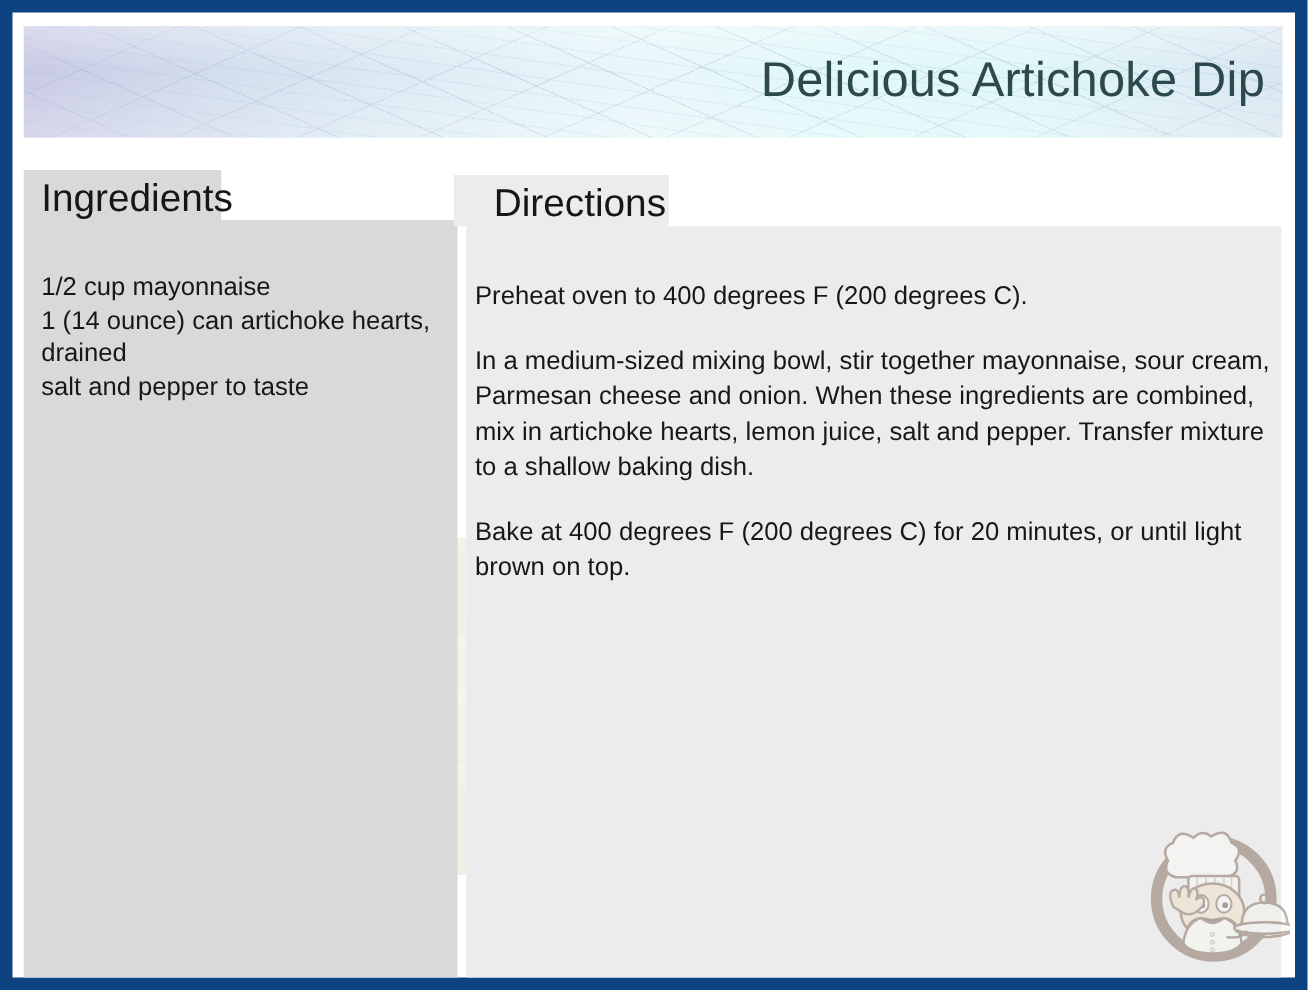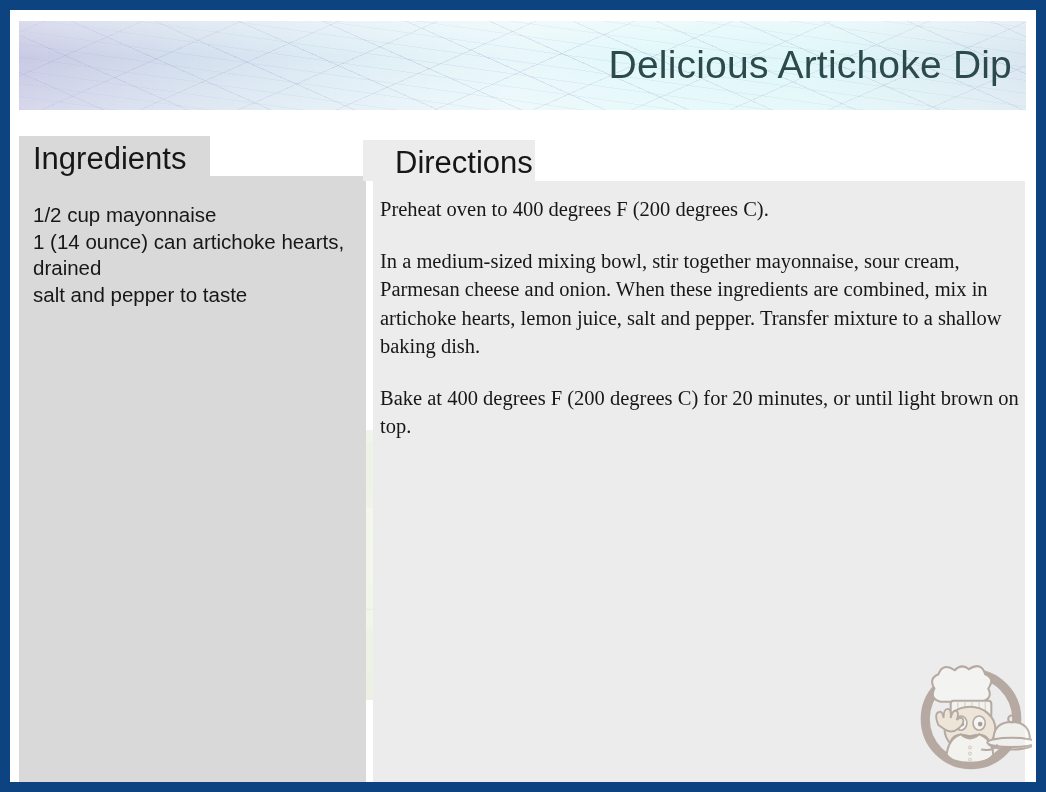--- a/index.html
+++ b/index.html
@@ -62,54 +62,54 @@
 
   
   .tab{
     position:absolute;
     font-size:31px;
     color:#161616;
     padding:5px 14px 6px 14px;
     white-space:nowrap;
     box-sizing:border-box;
   }
-  #ing-tab{ left:9px;  top:126px; width:191px; height:40px; background:#d9d9d9; }
+  #ing-tab{ left:9px;  top:126px; width:158px; height:40px; background:#d9d9d9; }
   #dir-tab{ left:353px;top:130px; width:172px; height:41px; background:#ececec;padding-left:32px; }
 
   #ing-panel{
     position:absolute;
     left:9px;  top:166px;
     width:347px; height:609px;
     background:#d9d9d9;
   }
   #dir-panel{
     position:absolute;
     left:363px;top:171px;
     width:652px; height:604px;
     background:#ececec;
   }
 
   .body-text{
     position:relative;
     z-index:3;
     color:#171717;
     font-size:20.5px;
+    margin-top:15px;
   }
   #ing-list{
     position:absolute;
     left:14px;top:26px;
     width:320px;
     line-height:26.6px;
   }
   #dir-body{
     position:absolute;
-    left:7px;top:14px;
+    left:7px;top:27px;
     width:640px;
     line-height:28.5px;
-    font-family:Liberation Serif, serif;
   }
   #dir-body p{margin:0 0 23px 0;}
   #dir-body p:last-child{margin-bottom:0;}
 
   
   #chef-logo{
     position:absolute;
     right:4px;bottom:4px;
     width:122px;height:122px;
     opacity:.42;

